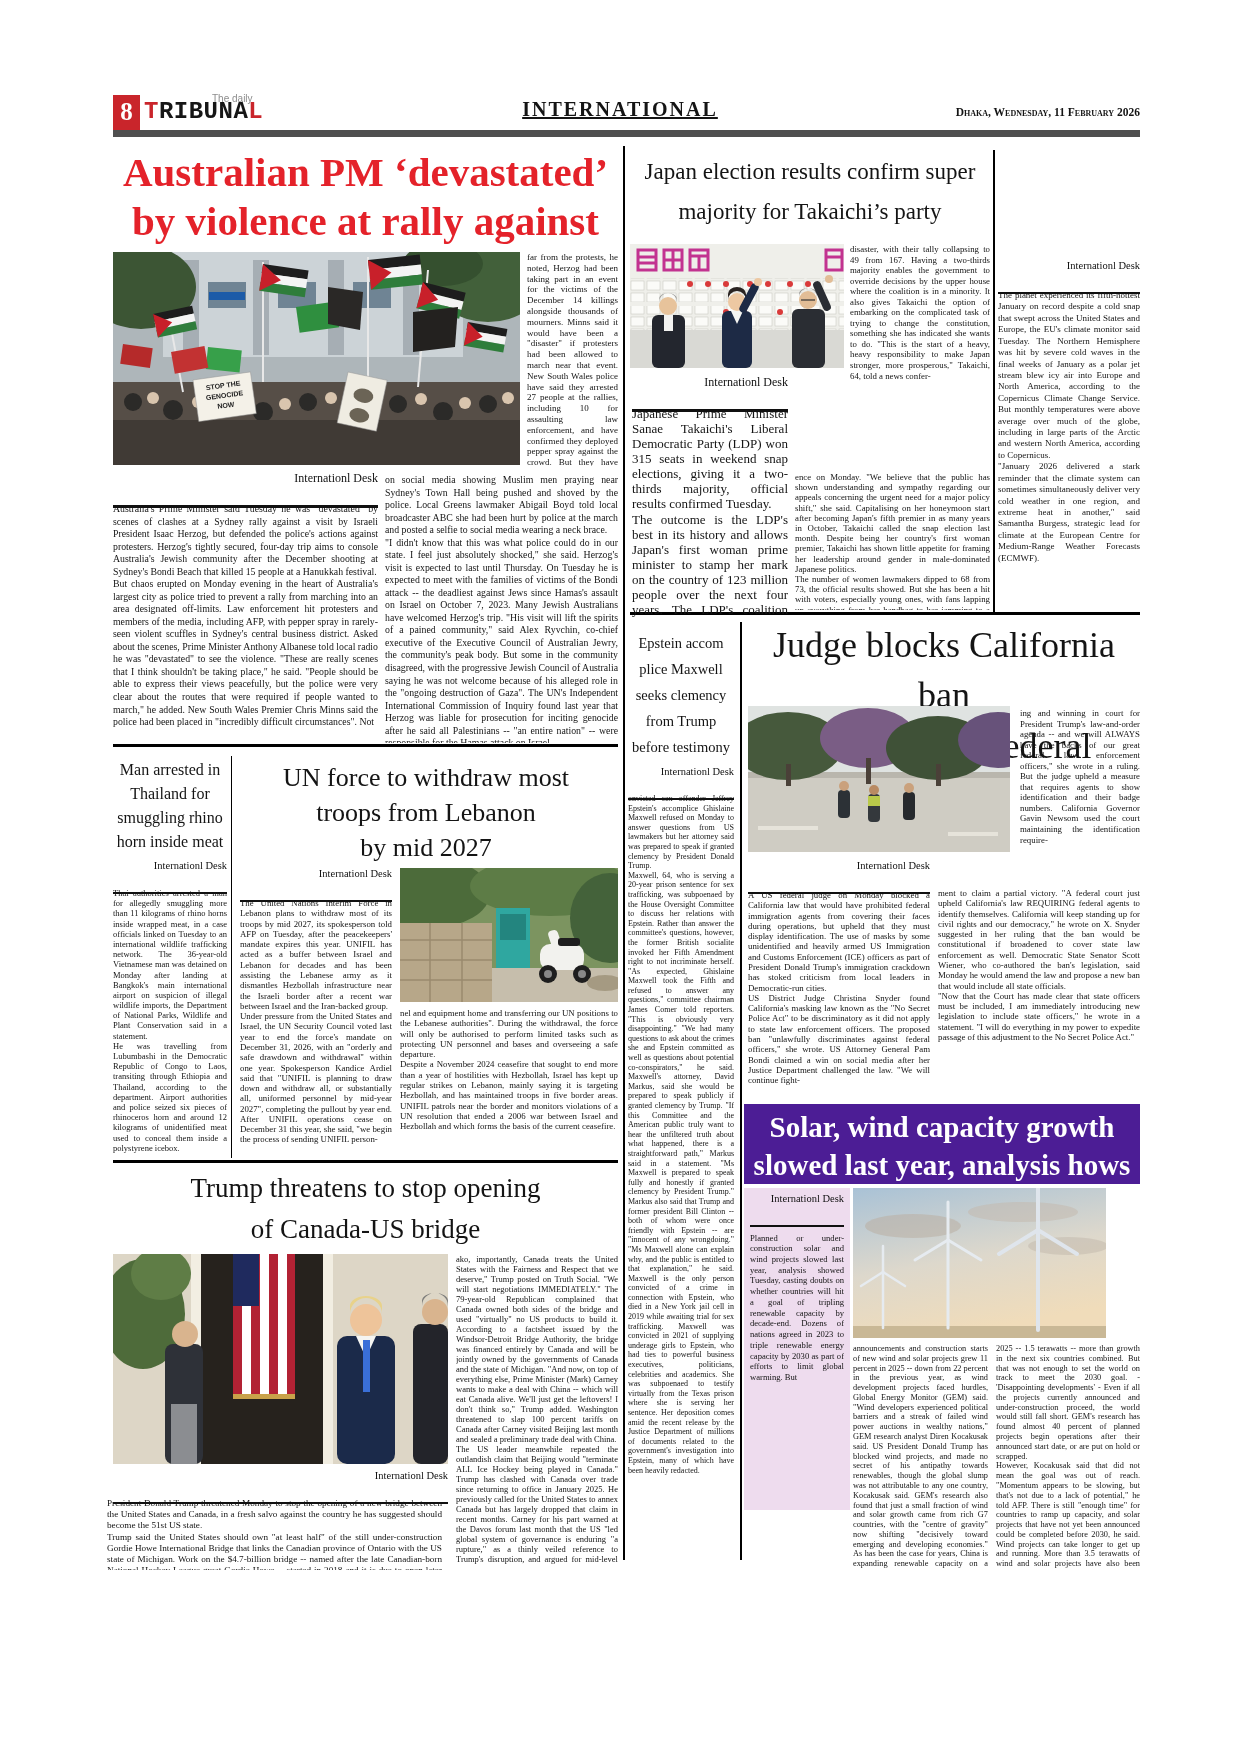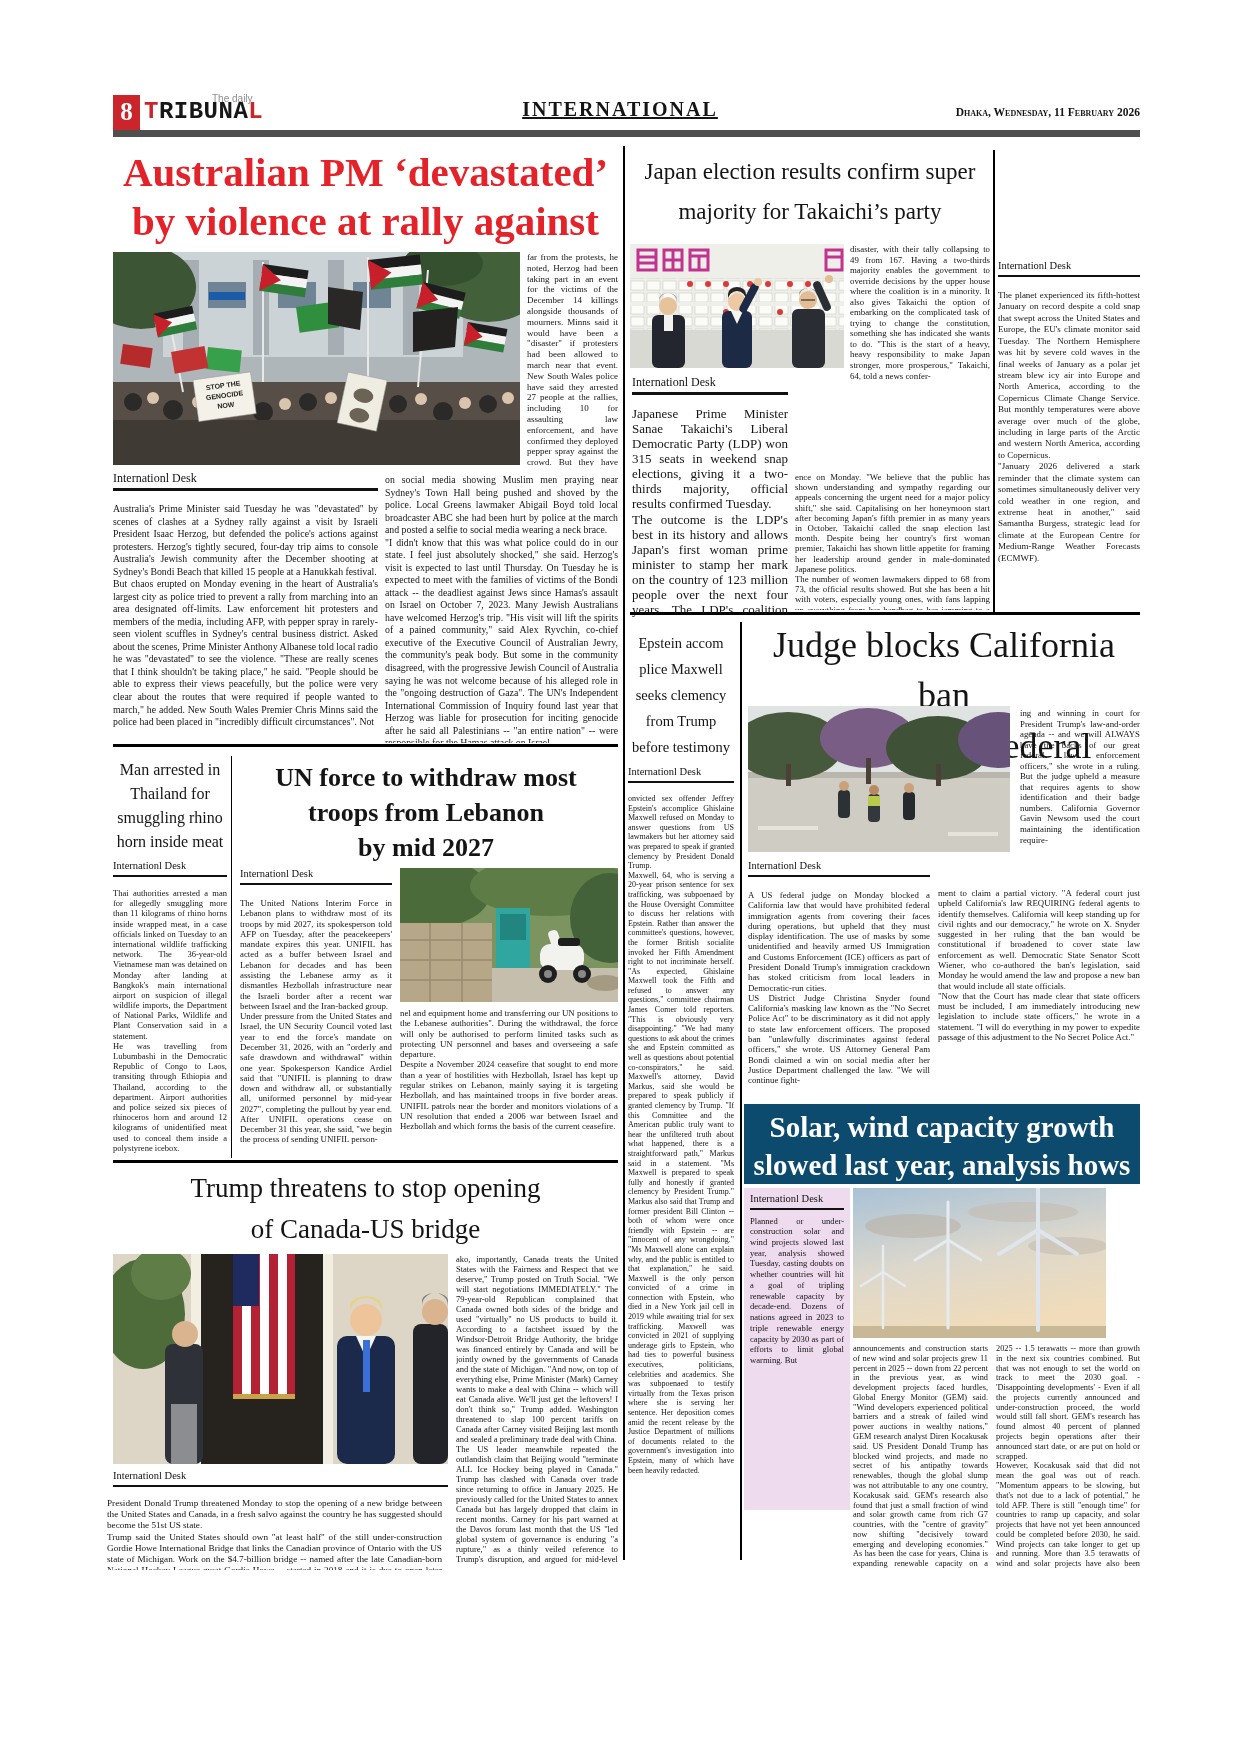--- a/index.html
+++ b/index.html
@@ -1,20 +1,20 @@
 <!DOCTYPE html>
 <html lang="en"><head>
 <meta charset="utf-8">
 <style>
   html,body{margin:0;padding:0;background:#ffffff;}
   #page{position:relative;width:1241px;height:1754px;background:#fff;font-family:"Liberation Serif",serif;color:#141414;overflow:hidden;}
   .abs{position:absolute;}
   .jt{text-align:justify;white-space:pre-line;overflow:hidden;hyphens:auto;}
   .ctr{text-align:center;white-space:pre-line;}
-  .desk{font-size:12px;color:#111;border-bottom:3px solid #101010;padding-bottom:3px;line-height:1.1;}
+  .desk{font-size:12px;color:#111;border-bottom:3px solid #101010;padding-bottom:20px;line-height:1.1;text-align:right;}
   .desk.sm{font-size:10.5px;border-bottom-width:2.5px;}
   .vrule{background:#000;}
   .hrule{background:#000;}
   svg{display:block;}
 </style>
 </head>
 <body>
 
 <div id="page">
 
@@ -280,21 +280,21 @@
 "Now that the Court has made clear that state officers must be included, I am immediately introducing new legislation to include state officers," he wrote in a statement. "I will do everything in my power to expedite passage of this adjustment to the No Secret Police Act."</div>
 
   <div class="abs ctr" style="left:113px;top:758px;width:114px;font-size:16px;line-height:1.5;font-weight:400;">Man arrested in
 Thailand for
 smuggling rhino
 horn inside meat</div>
   <div class="abs desk sm" style="left:113px;top:860px;width:114px;">Internationl Desk</div>
   <div class="abs jt" style="left:113px;top:888px;width:114px;height:268px;font-size:8.5px;line-height:1.2;">Thai authorities arrested a man for allegedly smuggling more than 11 kilograms of rhino horns inside wrapped meat, in a case officials linked on Tuesday to an international wildlife trafficking network. The 36-year-old Vietnamese man was detained on Monday after landing at Bangkok's main international airport on suspicion of illegal wildlife imports, the Department of National Parks, Wildlife and Plant Conservation said in a statement.
 He was travelling from Lubumbashi in the Democratic Republic of Congo to Laos, transiting through Ethiopia and Thailand, according to the department. Airport authorities and police seized six pieces of rhinoceros horn and around 12 kilograms of unidentified meat used to conceal them inside a polystyrene icebox.</div>
 
-  <div class="abs ctr" style="left:240px;top:760px;width:372px;font-size:26px;line-height:1.35;font-weight:700;">UN force to withdraw most
+  <div class="abs ctr" style="left:240px;top:760px;width:372px;font-size:26px;line-height:1.35;font-weight:400;">UN force to withdraw most
 troops from Lebanon
 by mid 2027</div>
   <div class="abs desk sm" style="left:240px;top:868px;width:152px;">Internationl Desk</div>
   <div class="abs jt" style="left:240px;top:898px;width:152px;height:258px;font-size:8.8px;line-height:1.17;">The United Nations Interim Force in Lebanon plans to withdraw most of its troops by mid 2027, its spokesperson told AFP on Tuesday, after the peacekeepers' mandate expires this year. UNIFIL has acted as a buffer between Israel and Lebanon for decades and has been assisting the Lebanese army as it dismantles Hezbollah infrastructure near the Israeli border after a recent war between Israel and the Iran-backed group.
 Under pressure from the United States and Israel, the UN Security Council voted last year to end the force's mandate on December 31, 2026, with an "orderly and safe drawdown and withdrawal" within one year. Spokesperson Kandice Ardiel said that "UNIFIL is planning to draw down and withdraw all, or substantially all, uniformed personnel by mid-year 2027", completing the pullout by year end. After UNIFIL operations cease on December 31 this year, she said, "we begin the process of sending UNIFIL person-</div>
 
   <div class="abs" style="left:400px;top:868px;width:218px;height:134px;overflow:hidden;">
     <svg width="218" height="134" viewBox="0 0 218 134" xmlns="http://www.w3.org/2000/svg">
       <rect width="218" height="134" fill="#7c9460"></rect>
       <ellipse cx="30" cy="25" rx="60" ry="35" fill="#4c6b3a"></ellipse>
@@ -367,21 +367,21 @@
       <path d="M309,52 a13,13 0 0 1 26,0 l0,-5 a13,8 0 0 0 -26,0 z" fill="#7d7d7b"></path>
     </svg>
   </div>
 
   <div class="abs jt" style="left:456px;top:1254px;width:162px;height:312px;font-size:8.5px;line-height:1.18;">ako, importantly, Canada treats the United States with the Fairness and Respect that we deserve," Trump posted on Truth Social. "We will start negotiations IMMEDIATELY." The 79-year-old Republican complained that Canada owned both sides of the bridge and used "virtually" no US products to build it. According to a factsheet issued by the Windsor-Detroit Bridge Authority, the bridge was financed entirely by Canada and will be jointly owned by the governments of Canada and the state of Michigan. "And now, on top of everything else, Prime Minister (Mark) Carney wants to make a deal with China -- which will eat Canada alive. We'll just get the leftovers! I don't think so," Trump added. Washington threatened to slap 100 percent tariffs on Canada after Carney visited Beijing last month and sealed a preliminary trade deal with China.
 The US leader meanwhile repeated the outlandish claim that Beijing would "terminate ALL Ice Hockey being played in Canada." Trump has clashed with Canada over trade since returning to office in January 2025. He previously called for the United States to annex Canada but has largely dropped that claim in recent months. Carney for his part warned at the Davos forum last month that the US "led global system of governance is enduring "a rupture," as a thinly veiled reference to Trump's disruption, and argued for mid-level powers to group together.</div>
   <div class="abs desk sm" style="left:113px;top:1470px;width:335px;">Internationl Desk</div>
   <div class="abs jt" style="left:107px;top:1498px;width:335px;height:72px;font-size:9.2px;line-height:1.22;">President Donald Trump threatened Monday to stop the opening of a new bridge between the United States and Canada, in a fresh salvo against the country he has suggested should become the 51st US state.
 Trump said the United States should own "at least half" of the still under-construction Gordie Howe International Bridge that links the Canadian province of Ontario with the US state of Michigan. Work on the $4.7-billion bridge -- named after the late Canadian-born National Hockey League great Gordie Howe -- started in 2018 and it is due to open later this year. "I will not allow this bridge to open until the United States is fully compensated for everything we have given them, and</div>
 
-  <div class="abs ctr" style="left:744px;top:1104px;width:396px;height:80px;background:#0c4a6e;color:#ffffff;font-weight:bold;font-size:29px;line-height:1.32;padding-top:4px;box-sizing:border-box;">Solar, wind capacity growth
+  <div class="abs ctr" style="left:744px;top:1104px;width:396px;height:80px;background:#4c1d95;color:#ffffff;font-weight:bold;font-size:29px;line-height:1.32;padding-top:4px;box-sizing:border-box;">Solar, wind capacity growth
 slowed last year, analysis hows</div>
 
   <div class="abs" style="left:744px;top:1188px;width:106px;height:322px;background:#eedcee;box-sizing:border-box;padding:5px 6px;">
     <div class="desk sm" style="border-bottom-width:2px;">Internationl Desk</div>
     <div class="jt" style="margin-top:6px;height:280px;font-size:8.6px;line-height:1.25;">Planned or under-construction solar and wind projects slowed last year, analysis showed Tuesday, casting doubts on whether countries will hit a goal of tripling renewable capacity by decade-end. Dozens of nations agreed in 2023 to triple renewable energy capacity by 2030 as part of efforts to limit global warming. But</div>
   </div>
 
   <div class="abs" style="left:853px;top:1188px;width:253px;height:150px;overflow:hidden;">
     <svg width="253" height="150" viewBox="0 0 253 150" xmlns="http://www.w3.org/2000/svg">
       <defs>

